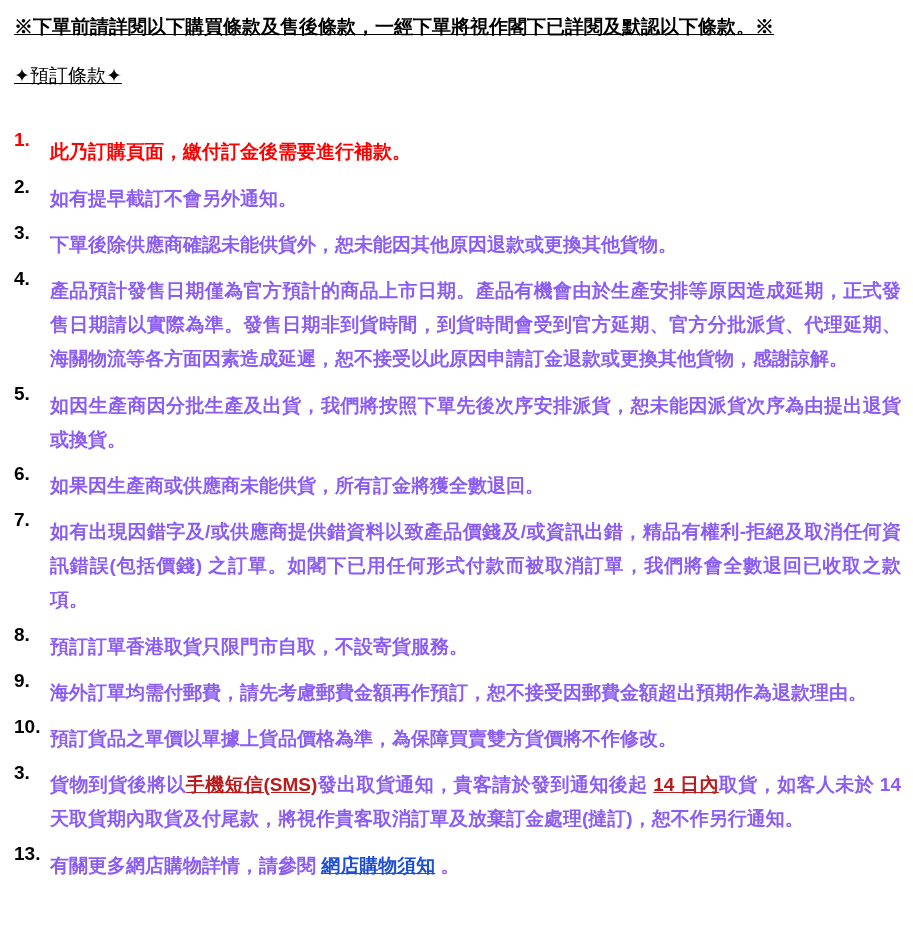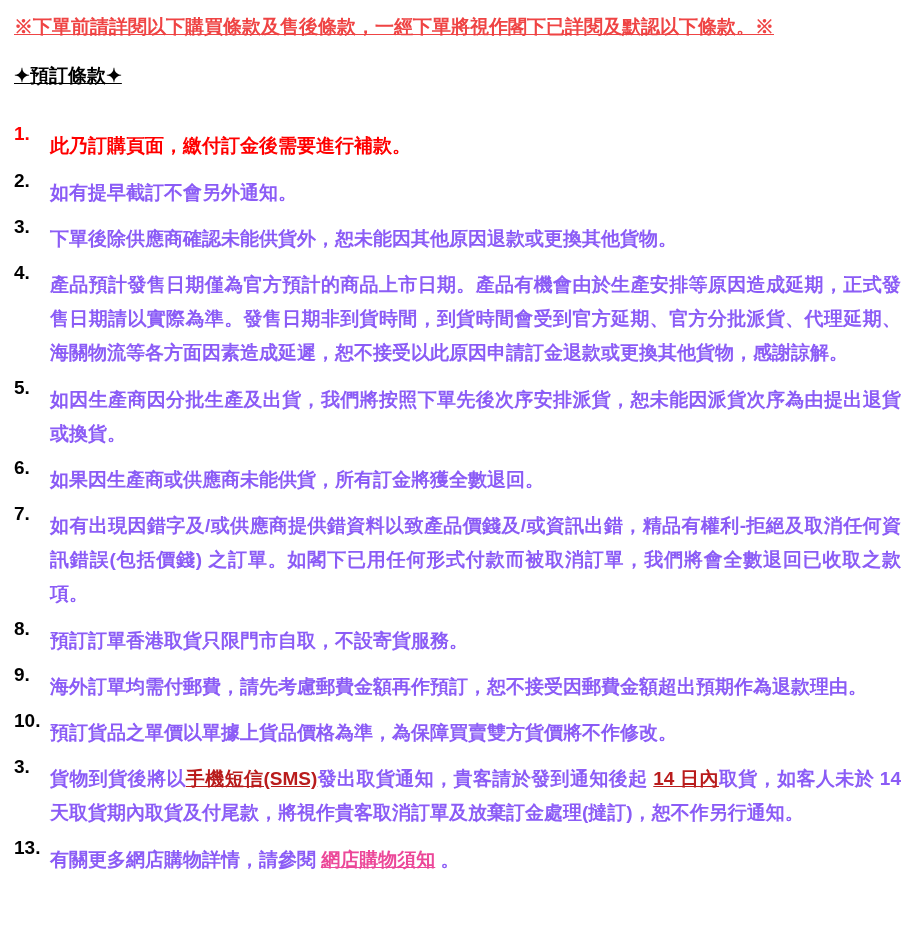--- a/index.html
+++ b/index.html
@@ -6,35 +6,35 @@
   html, body { background: #ffffff; }
   body {
     width: 913px;
     font-family: "Liberation Sans", sans-serif;
     color: #000000;
   }
   .page {
     padding: 10px 12px 18px 14px;
   }
   .top-notice {
-    color: #ef4444;
+    color: #000000;
     font-weight: bold;
     font-size: 19px;
     line-height: 1.8;
     text-decoration: underline;
     margin-bottom: 15px;
   }
   .section-title {
     display: inline-block;
     color: #000000;
-    font-weight: bold;
+    font-weight: normal;
     font-size: 19px;
     line-height: 1.8;
     text-decoration: underline;
-    margin-bottom: 24px;
+    margin-bottom: 30px;
   }
   .terms-list {
     list-style: none;
   }
   .term-item {
     display: flex;
     font-size: 19px;
     font-weight: bold;
     line-height: 1.8;
     color: #000000;
@@ -44,21 +44,21 @@
     width: 36px;
   }
   .term-item .body {
     flex: 1;
     text-align: justify;
     margin-top: 12px;
   }
   .seg-normal { color: #8b5cf6; }
   .seg-red { color: #ff0000; }
   .seg-red-underline { color: #b91c1c; text-decoration: underline; }
-  .seg-link { color: #ec4899; text-decoration: underline; cursor: pointer; }
+  .seg-link { color: #1d4ed8; text-decoration: underline; cursor: pointer; }
 </style>
 </head>
 <body>
 
 <div class="page">
   <div class="top-notice">※下單前請詳閱以下購買條款及售後條款，一經下單將視作閣下已詳閱及默認以下條款。※</div>
 
   <div>
     <span class="section-title">✦預訂條款✦</span>
   </div>

